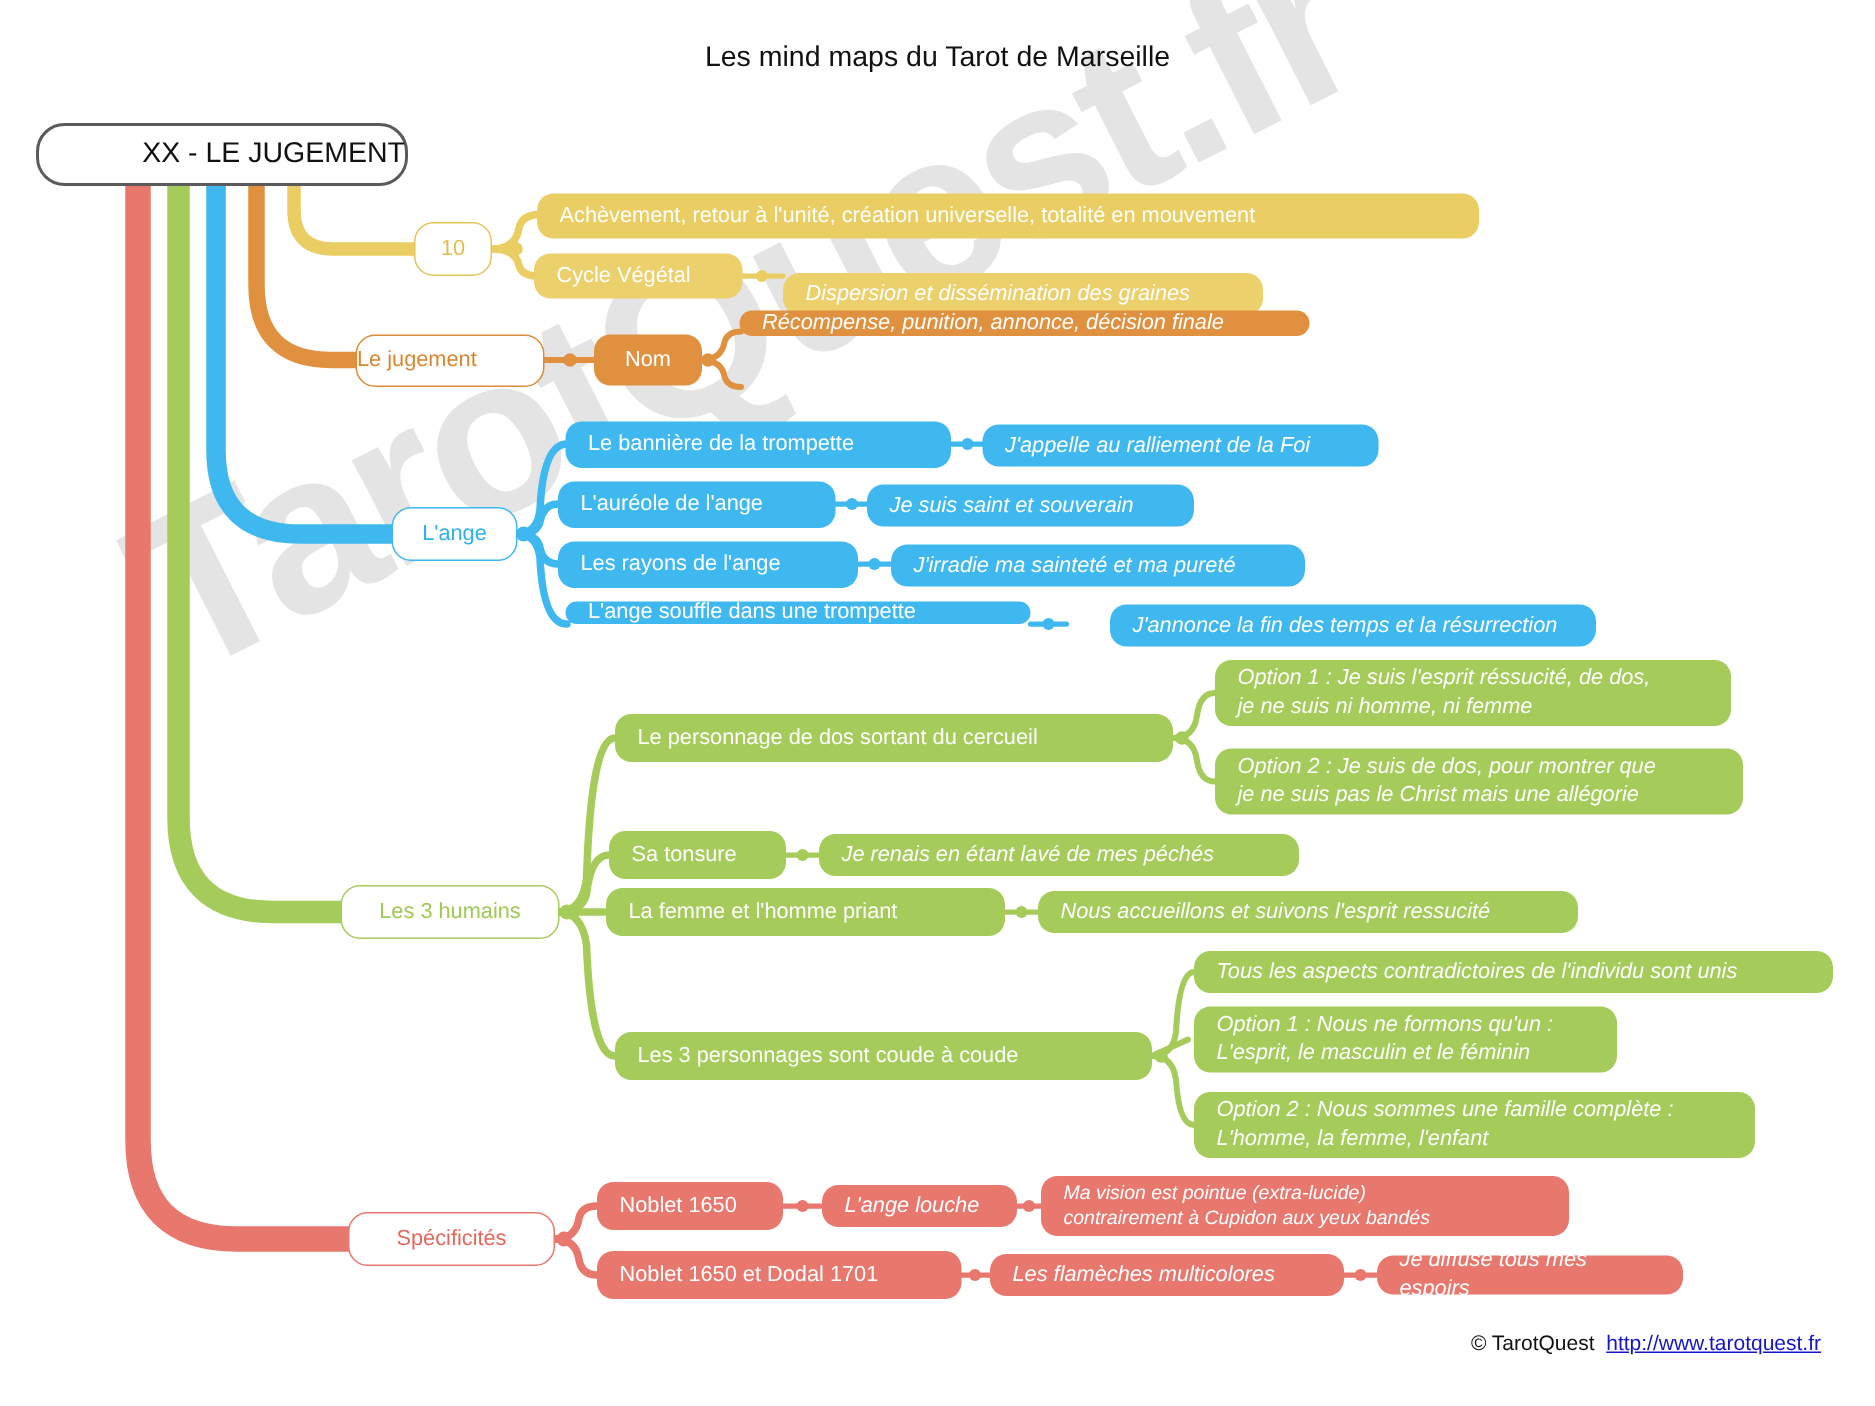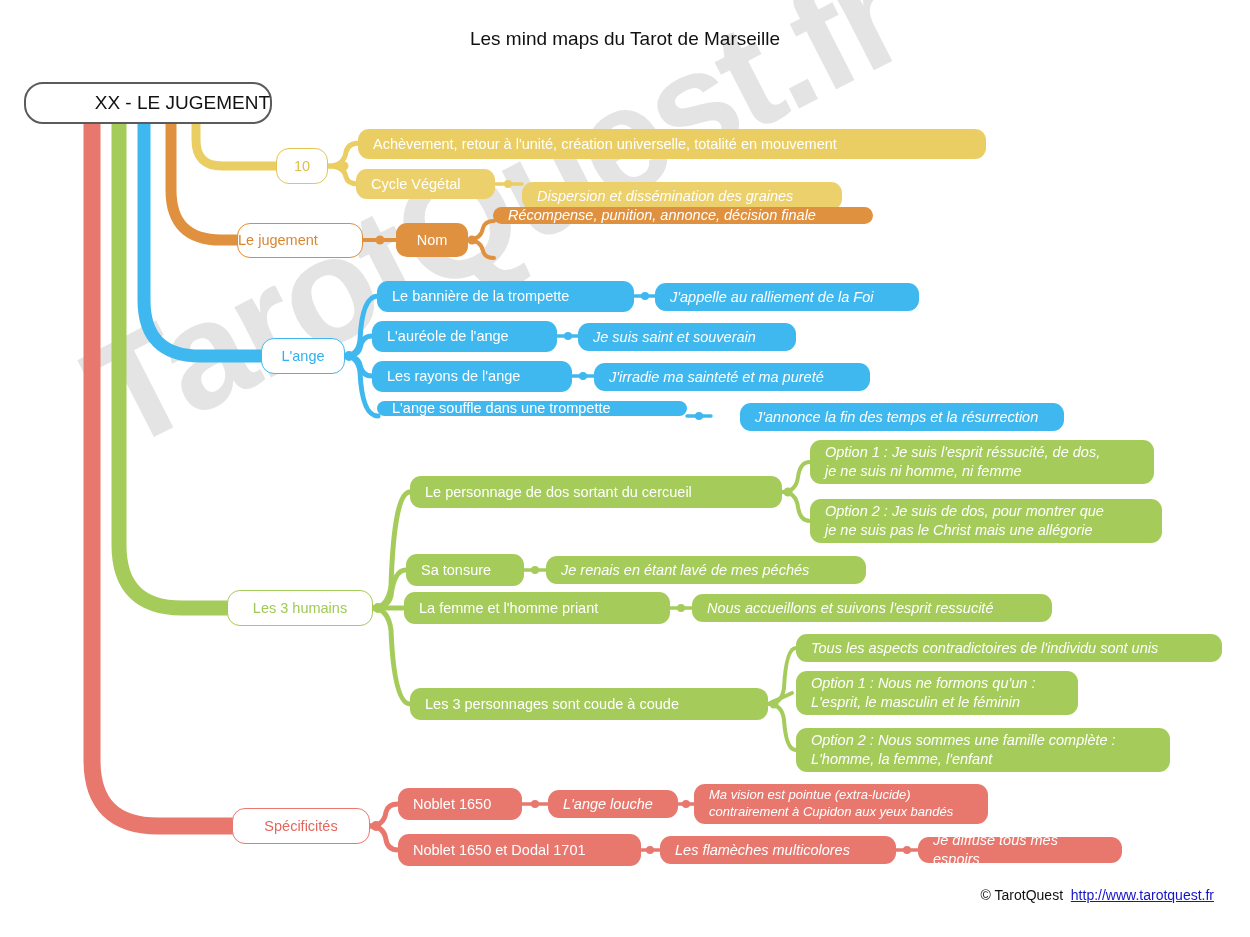--- a/index.html
+++ b/index.html
@@ -278,21 +278,21 @@
   <div class="node hollow c-red" style="left:232px;top:808px;width:138px;height:36px;justify-content:center;">
     <div class="txt" style="text-align:center;padding:0;">Spécificités</div>
   </div>
 
   <div class="node fill c-red" style="left:398px;top:788px;width:124px;height:32px;">
     <div class="txt">Noblet 1650</div>
   </div>
   <div class="node fill c-red ital" style="left:548px;top:790px;width:130px;height:28px;">
     <div class="txt">L'ange louche</div>
   </div>
-  <div class="node fill c-red ital" style="left:694px;top:784px;width:294px;height:40px;">
+  <div class="node fill c-red ital" style="left:694px;top:784px;width:352px;height:40px;">
     <div class="txt" style="font-size:13px;">Ma vision est pointue (extra-lucide)
 contrairement à Cupidon aux yeux bandés</div>
   </div>
 
   <div class="node fill c-red" style="left:398px;top:834px;width:243px;height:32px;">
     <div class="txt">Noblet 1650 et Dodal 1701</div>
   </div>
   <div class="node fill c-red ital" style="left:660px;top:836px;width:236px;height:28px;">
     <div class="txt">Les flamèches multicolores</div>
   </div>

